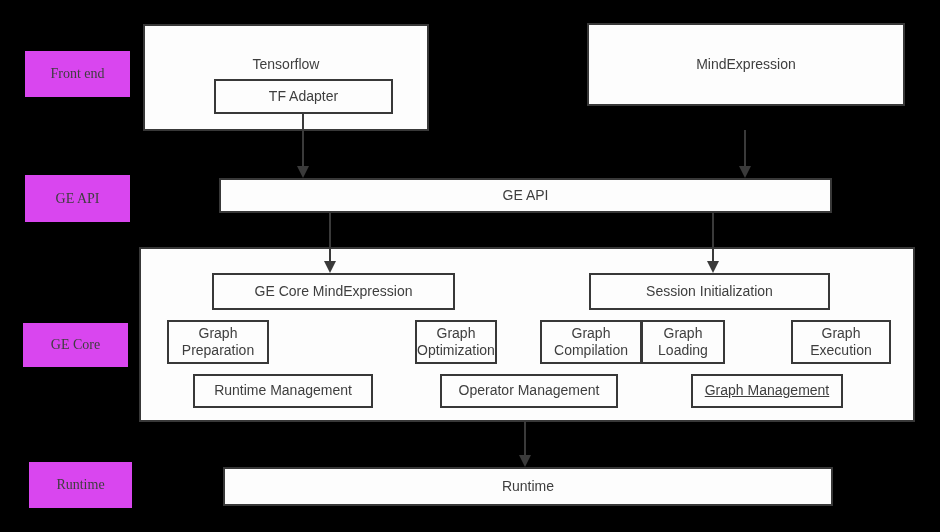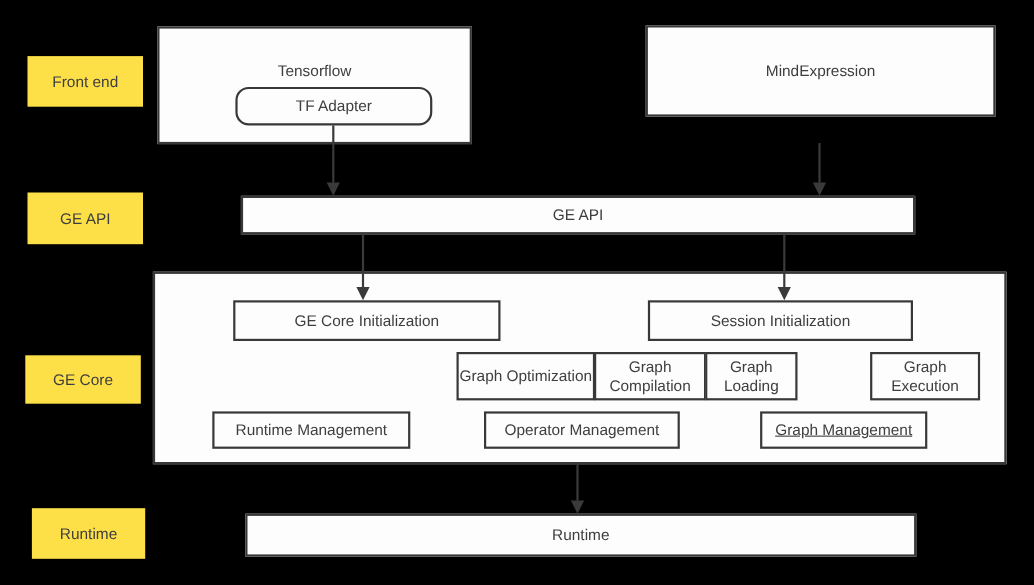--- a/index.html
+++ b/index.html
@@ -6,27 +6,28 @@
   #canvas {
     position: relative;
     width: 940px;
     height: 532px;
     background: #000000;
     font-family: "Liberation Sans", "DejaVu Sans", sans-serif;
     overflow: hidden;
   }
   .side-label {
     position: absolute;
-    background: #fde047;
+    background: #d946ef;
     color: #3e3e3e;
     font-size: 14px;
     display: flex;
     align-items: center;
     justify-content: center;
     text-align: center;
+    font-family: Liberation Serif, serif;
   }
   .box {
     position: absolute;
     background: #fdfdfd;
     border: 2px solid #383838;
     box-sizing: border-box;
     color: #3e3e3e;
     font-size: 14px;
   }
   .center {
@@ -43,32 +44,32 @@
     right: 0;
     text-align: center;
   }
   
   #lbl-front-end { left: 25px;  top: 51px;  width: 105px; height: 46px; }
   #lbl-ge-api    { left: 25px;  top: 175px; width: 105px; height: 47px; }
   #lbl-ge-core   { left: 23px;  top: 323px; width: 105px; height: 44px; }
   #lbl-runtime   { left: 29px;  top: 462px; width: 103px; height: 46px; }
   
   #tensorflow      { left: 143px; top: 24px;  width: 286px; height: 107px; }
-  #tf-adapter      { left: 69px;  top: 53px;  width: 179px; height: 35px; border-radius: 12px; }
+  #tf-adapter      { left: 69px;  top: 53px;  width: 179px; height: 35px; }
   #mind-expression { left: 587px; top: 23px;  width: 318px; height: 83px; }
   
   #ge-api-bar { left: 219px; top: 178px; width: 613px; height: 35px; }
   
   #ge-core-box { left: 139px; top: 247px; width: 776px; height: 175px; }
   #ge-core-init { left: 71px;  top: 24px; width: 243px; height: 37px; }
   #session-init { left: 448px; top: 24px; width: 241px; height: 37px; }
   .module { top: 71px; height: 44px; }
   #mod-graph-preparation  { left: 26px;  width: 102px; }
   #mod-graph-partition    { left: 145px; width: 102px; }
-  #mod-graph-optimization { left: 274px; width: 126px; }
+  #mod-graph-optimization { left: 274px; width: 82px; }
   #mod-graph-compilation  { left: 399px; width: 102px; }
   #mod-graph-loading      { left: 500px; width: 84px; }
   #mod-graph-execution    { left: 650px; width: 100px; }
   .manager { top: 125px; height: 34px; }
   #mgr-engine   { left: 52px;  width: 180px; }
   #mgr-operator { left: 299px; width: 178px; }
   #mgr-graph    { left: 550px; width: 152px; text-decoration: underline; }
   
   #runtime-bar { left: 223px; top: 467px; width: 610px; height: 39px; }
   
@@ -112,26 +113,29 @@
   <div class="box center" id="mind-expression">
     <span>MindExpression</span>
   </div>
 
   <div class="box center" id="ge-api-bar">
     <span>GE API</span>
   </div>
 
   <div class="box" id="ge-core-box">
     <div class="box center" id="ge-core-init">
-      <span>GE Core Initialization</span>
+      <span>GE Core MindExpression</span>
     </div>
     <div class="box center" id="session-init">
       <span>Session Initialization</span>
     </div>
 
+    <div class="box center module" id="mod-graph-preparation">
+      <span>Graph Preparation</span>
+    </div>
     <div class="box center module" id="mod-graph-optimization">
       <span>Graph Optimization</span>
     </div>
     <div class="box center module" id="mod-graph-compilation">
       <span>Graph Compilation</span>
     </div>
     <div class="box center module" id="mod-graph-loading">
       <span>Graph Loading</span>
     </div>
     <div class="box center module" id="mod-graph-execution">

